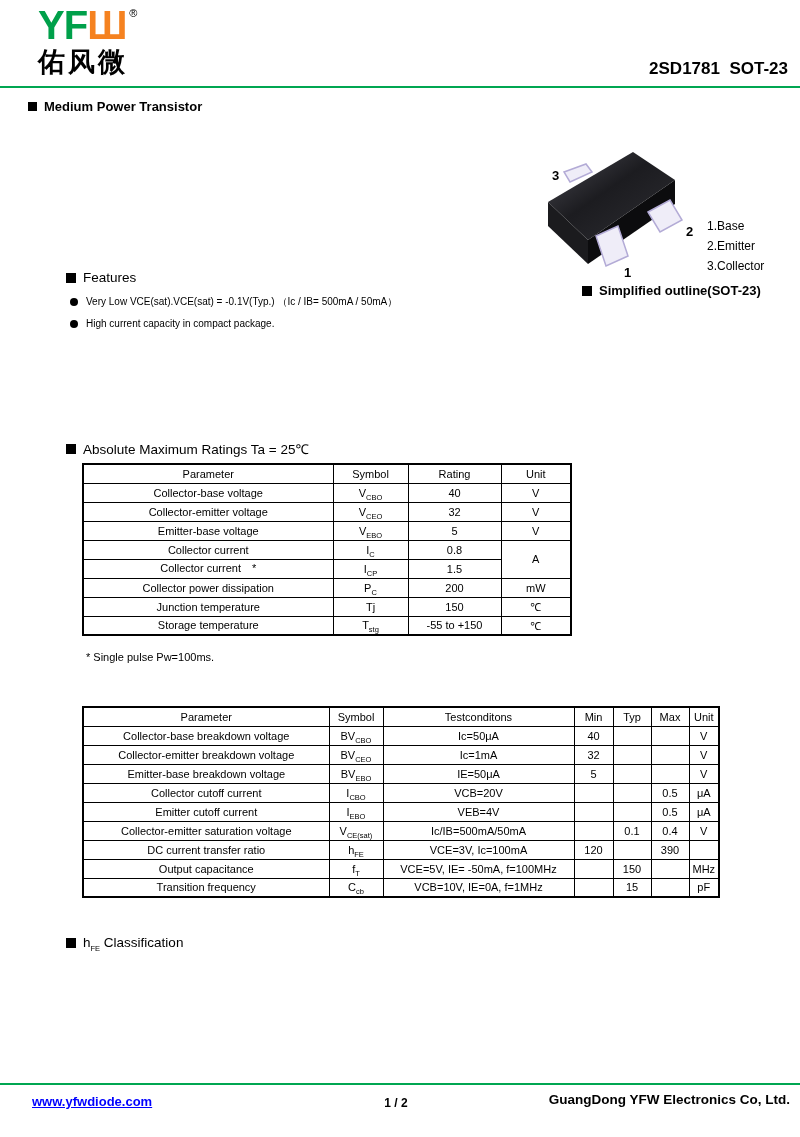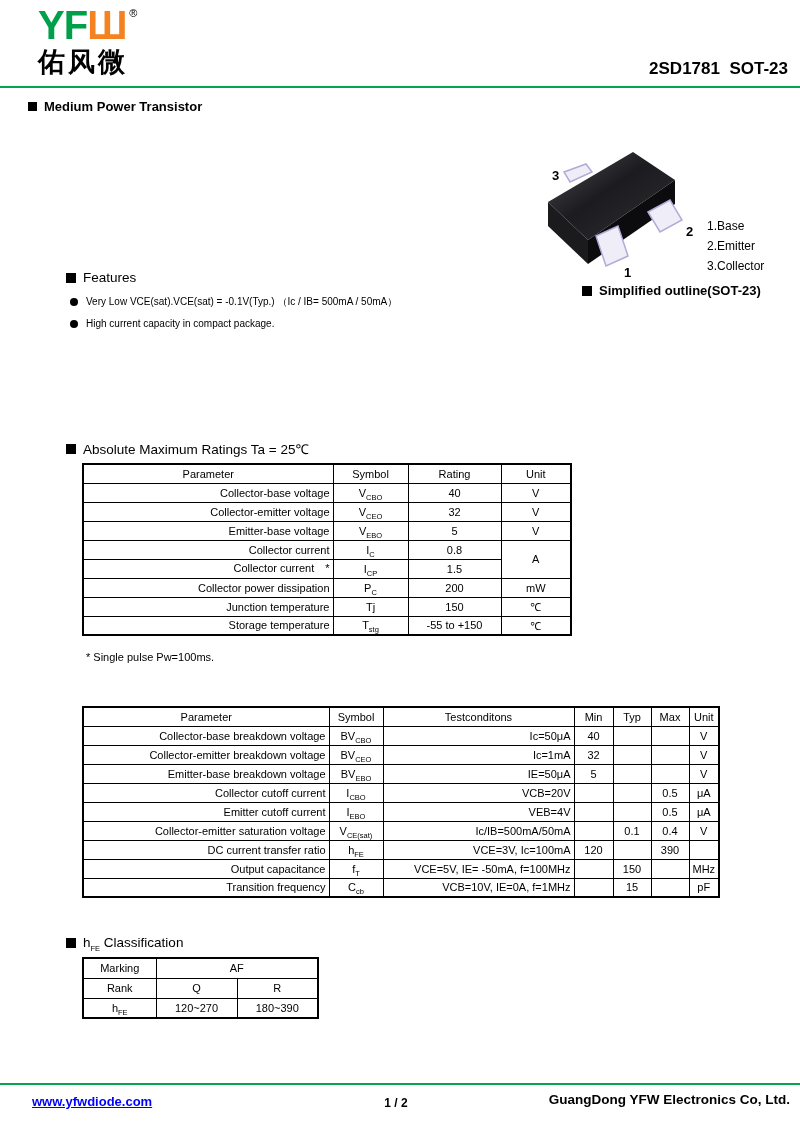--- a/index.html
+++ b/index.html
@@ -29,21 +29,21 @@
   .feature-item { position:absolute; font-size:10px; display:flex; align-items:center; }
   
   .pkg { position:absolute; left:540px; top:136px; }
   .pkg text { font:bold 13px "Liberation Sans", sans-serif; fill:#000; }
   .pin-legend { position:absolute; left:707px; top:216px; font-size:12px; line-height:20px; }
   .outline-caption { position:absolute; left:546px; top:283px; font-size:13px; font-weight:700; display:flex; align-items:center;padding-left:36px; }
   .outline-caption .sq { width:10px; height:10px; }
   
   table { border-collapse:collapse; position:absolute; border:2px solid #000; table-layout:fixed; }
   td { border:1px solid #000; font-size:11px; height:19px; text-align:center; padding:0 3px; overflow:hidden; white-space:nowrap; }
-  td.param { text-align:right; }
+  td.param { text-align:center; }
   sub { font-size:7.5px; line-height:0; }
   .tbl-amr { left:82px; top:463px; width:488px; }
   .tbl-ec  { left:82px; top:706px; width:636px; }
   .tbl-hfe { left:82px; top:957px; width:235px; }
   .tbl-hfe td { height:20px; }
   .note { position:absolute; left:86px; top:651px; font-size:11px; }
   
   .footer-link { position:absolute; left:32px; top:1094px; font-size:13px; font-weight:700; color:#0000FF; text-decoration:underline; cursor:pointer; }
   .footer-page { position:absolute; left:356px; top:1096px; width:80px; text-align:center; font-size:12px; font-weight:700; }
   .footer-company { position:absolute; right:10px; top:1092px; font-size:13.5px; font-weight:700; }
@@ -285,42 +285,19 @@
       <td>pF</td>
     </tr>
   </tbody>
     </table>
 
   <div class="sec-title" style="left:66px; top:935px;">
     <span class="sq" style="width:10px;height:10px;"></span>
     <span><span>h</span><sub>FE</sub><span> Classification</span></span>
   </div>
 
-  <table class="tbl-hfe">
-    <colgroup>
-        <col style="width:73px">
-        <col style="width:81px">
-        <col style="width:81px">
-      </colgroup>
-    <tbody>
-        <tr>
-      <td>Marking</td>
-      <td colspan="2">AF</td>
-    </tr>
-    <tr>
-      <td>Rank</td>
-      <td>Q</td>
-      <td>R</td>
-    </tr>
-    <tr>
-      <td><span>h</span><sub>FE</sub></td>
-      <td>120~270</td>
-      <td>180~390</td>
-    </tr>
-  </tbody>
-    </table>
 
   <div class="rule rule-bottom"></div>
   <a class="footer-link">www.yfwdiode.com</a>
   <div class="footer-page">1 / 2</div>
   <div class="footer-company">GuangDong YFW Electronics Co, Ltd.</div>
 
 </div>
 
 </body></html>

